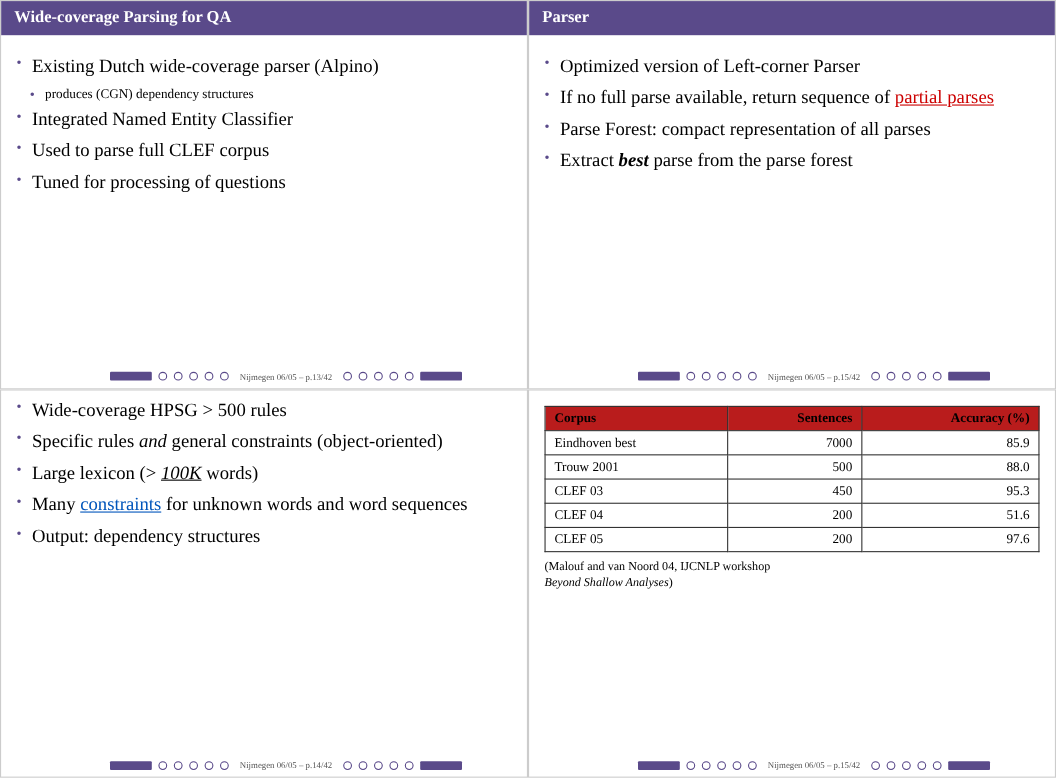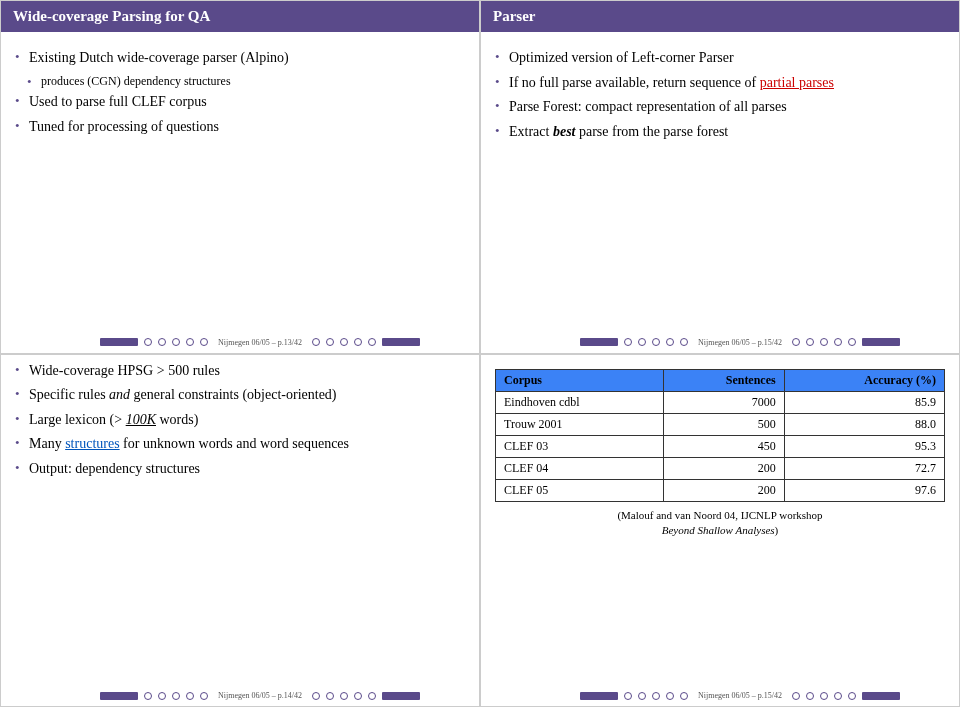--- a/index.html
+++ b/index.html
@@ -38,21 +38,21 @@
     }
     .bullet-list {
       list-style: none;
       padding: 0;
       margin: 0;
     }
     .bullet-list li {
       position: relative;
       padding-left: 14px;
       margin-bottom: 5px;
-      font-size: 14px;
+      font-size: 17px;
       line-height: 1.4;
     }
     .bullet-list li::before {
       content: '•';
       position: absolute;
       left: 0;
       top: 0;
       color: #5a4a8a;
       font-size: 13px;
     }
@@ -110,57 +110,58 @@
       width: 100%;
       border-collapse: collapse;
       margin-top: 8px;
       font-size: 12px;
     }
     .accuracy-table th {
       border: 1px solid #333;
       padding: 3px 8px;
       text-align: left;
       font-weight: bold;
-      background: #3b82f6;
+      background: #b91c1c;
     }
     .accuracy-table th:nth-child(2),
     .accuracy-table th:nth-child(3) {
       text-align: right;
     }
     .accuracy-table td {
       border: 1px solid #333;
       padding: 3px 8px;
       text-align: left;
     }
     .accuracy-table td:nth-child(2),
     .accuracy-table td:nth-child(3) {
       text-align: right;
     }
     .table-note {
       font-size: 11px;
-      text-align: center;
+      text-align: left;
       margin-top: 6px;
       line-height: 1.4;
     }
     .table-note .italic { font-style: italic; font-family: Liberation Serif, serif; }
     .math { font-family: 'Times New Roman', serif; font-style: italic; text-decoration: underline; }
   </style>
 </head>
 <body>
 
 <div class="grid">
 
   <div class="slide">
     <div class="slide-header">
       <span>Wide-coverage Parsing for QA</span>
     </div>
     <div class="slide-content">
       <ul class="bullet-list">
         <li>Existing Dutch wide-coverage parser (Alpino)</li>
         <li class="sub">produces (CGN) dependency structures</li>
+        <li>Integrated Named Entity Classifier</li>
         <li>Used to parse full CLEF corpus</li>
         <li>Tuned for processing of questions</li>
       </ul>
     </div>
     <div class="slide-footer">
       <div class="footer-bar"></div>
       <div class="footer-dot"></div>
       <div class="footer-dot"></div>
       <div class="footer-dot"></div>
       <div class="footer-dot"></div>
@@ -203,21 +204,21 @@
       <div class="footer-bar"></div>
     </div>
   </div>
 
   <div class="slide">
     <div class="slide-content">
       <ul class="bullet-list">
         <li>Wide-coverage HPSG &gt; 500 rules</li>
         <li>Specific rules <span class="italic">and</span> general constraints (object-oriented)</li>
         <li>Large lexicon (&gt; <span class="math">100K</span> words)</li>
-        <li>Many <span class="highlight-blue">structures</span> for unknown words and word sequences</li>
+        <li>Many <span class="highlight-blue">constraints</span> for unknown words and word sequences</li>
         <li>Output: dependency structures</li>
       </ul>
     </div>
     <div class="slide-footer">
       <div class="footer-bar"></div>
       <div class="footer-dot"></div>
       <div class="footer-dot"></div>
       <div class="footer-dot"></div>
       <div class="footer-dot"></div>
       <div class="footer-dot"></div>
@@ -236,38 +237,38 @@
       <table class="accuracy-table">
         <thead>
           <tr>
             <th>Corpus</th>
             <th>Sentences</th>
             <th>Accuracy (%)</th>
           </tr>
         </thead>
         <tbody>
           <tr>
-            <td>Eindhoven cdbl</td>
+            <td>Eindhoven best</td>
             <td>7000</td>
             <td>85.9</td>
           </tr>
           <tr>
             <td>Trouw 2001</td>
             <td>500</td>
             <td>88.0</td>
           </tr>
           <tr>
             <td>CLEF 03</td>
             <td>450</td>
             <td>95.3</td>
           </tr>
           <tr>
             <td>CLEF 04</td>
             <td>200</td>
-            <td>72.7</td>
+            <td>51.6</td>
           </tr>
           <tr>
             <td>CLEF 05</td>
             <td>200</td>
             <td>97.6</td>
           </tr>
         </tbody>
       </table>
       <div class="table-note">
         (Malouf and van Noord 04, IJCNLP workshop<br>

